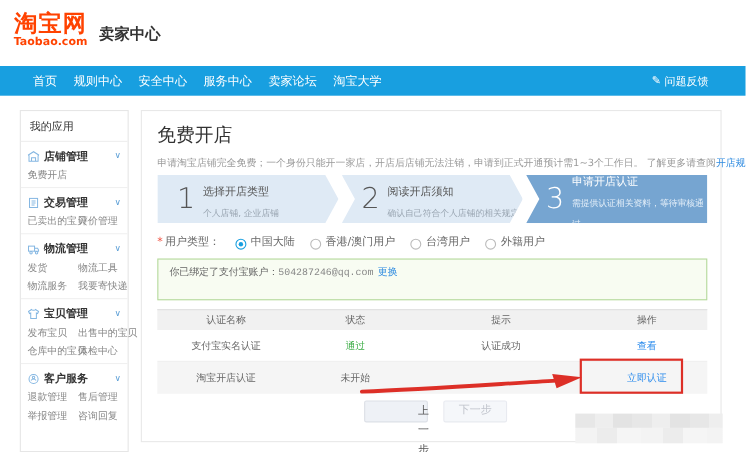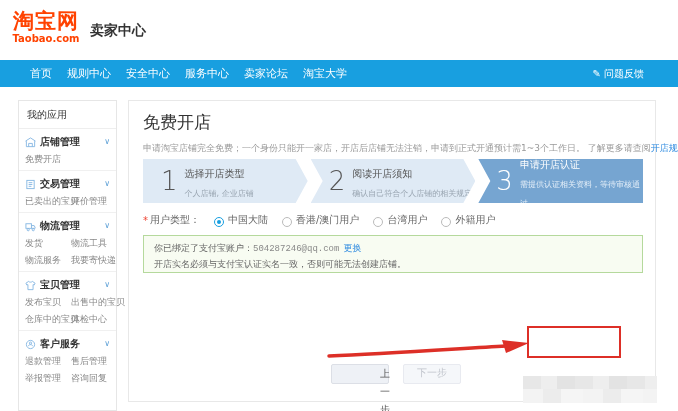--- a/index.html
+++ b/index.html
@@ -241,23 +241,42 @@
       <span class="radio-opt">
         <span class="rdo"></span>
         <span>外籍用户</span>
       </span>
     </div>
 
     <div class="notice">
       <div class="l1">
         <span>你已绑定了支付宝账户：</span><span class="mail">504287246@qq.com</span><a href="#">更换</a>
       </div>
-      <div class="l2">开店实名必须与支付宝认证实名一致，否则可能无法创建店铺。</div>
-    </div>
-
+    </div>
+
+    <div class="tbl">
+      <div class="trow thead">
+        <span>认证名称</span>
+        <span>状态</span>
+        <span>提示</span>
+        <span>操作</span>
+      </div>
+      <div class="trow tr1">
+        <span>支付宝实名认证</span>
+        <span class="ok">通过</span>
+        <span>认证成功</span>
+        <a href="#" class="lnk">查看</a>
+      </div>
+      <div class="trow tr2">
+        <span>淘宝开店认证</span>
+        <span>未开始</span>
+        <span></span>
+        <a href="#" class="lnk">立即认证</a>
+      </div>
+    </div>
 
     <div class="red-box"></div>
 
     <svg class="anno-arrow" viewBox="0 0 210 24">
       <path d="M5 19 C 60 17, 130 12, 182 9" stroke="#dd2f27" stroke-width="3.5" fill="none" stroke-linecap="round"></path>
       <polygon points="205,6 178,3 182,16" fill="#dd2f27"></polygon>
     </svg>
 
     <div class="btns">
       <div class="btn prev">上一步</div>

